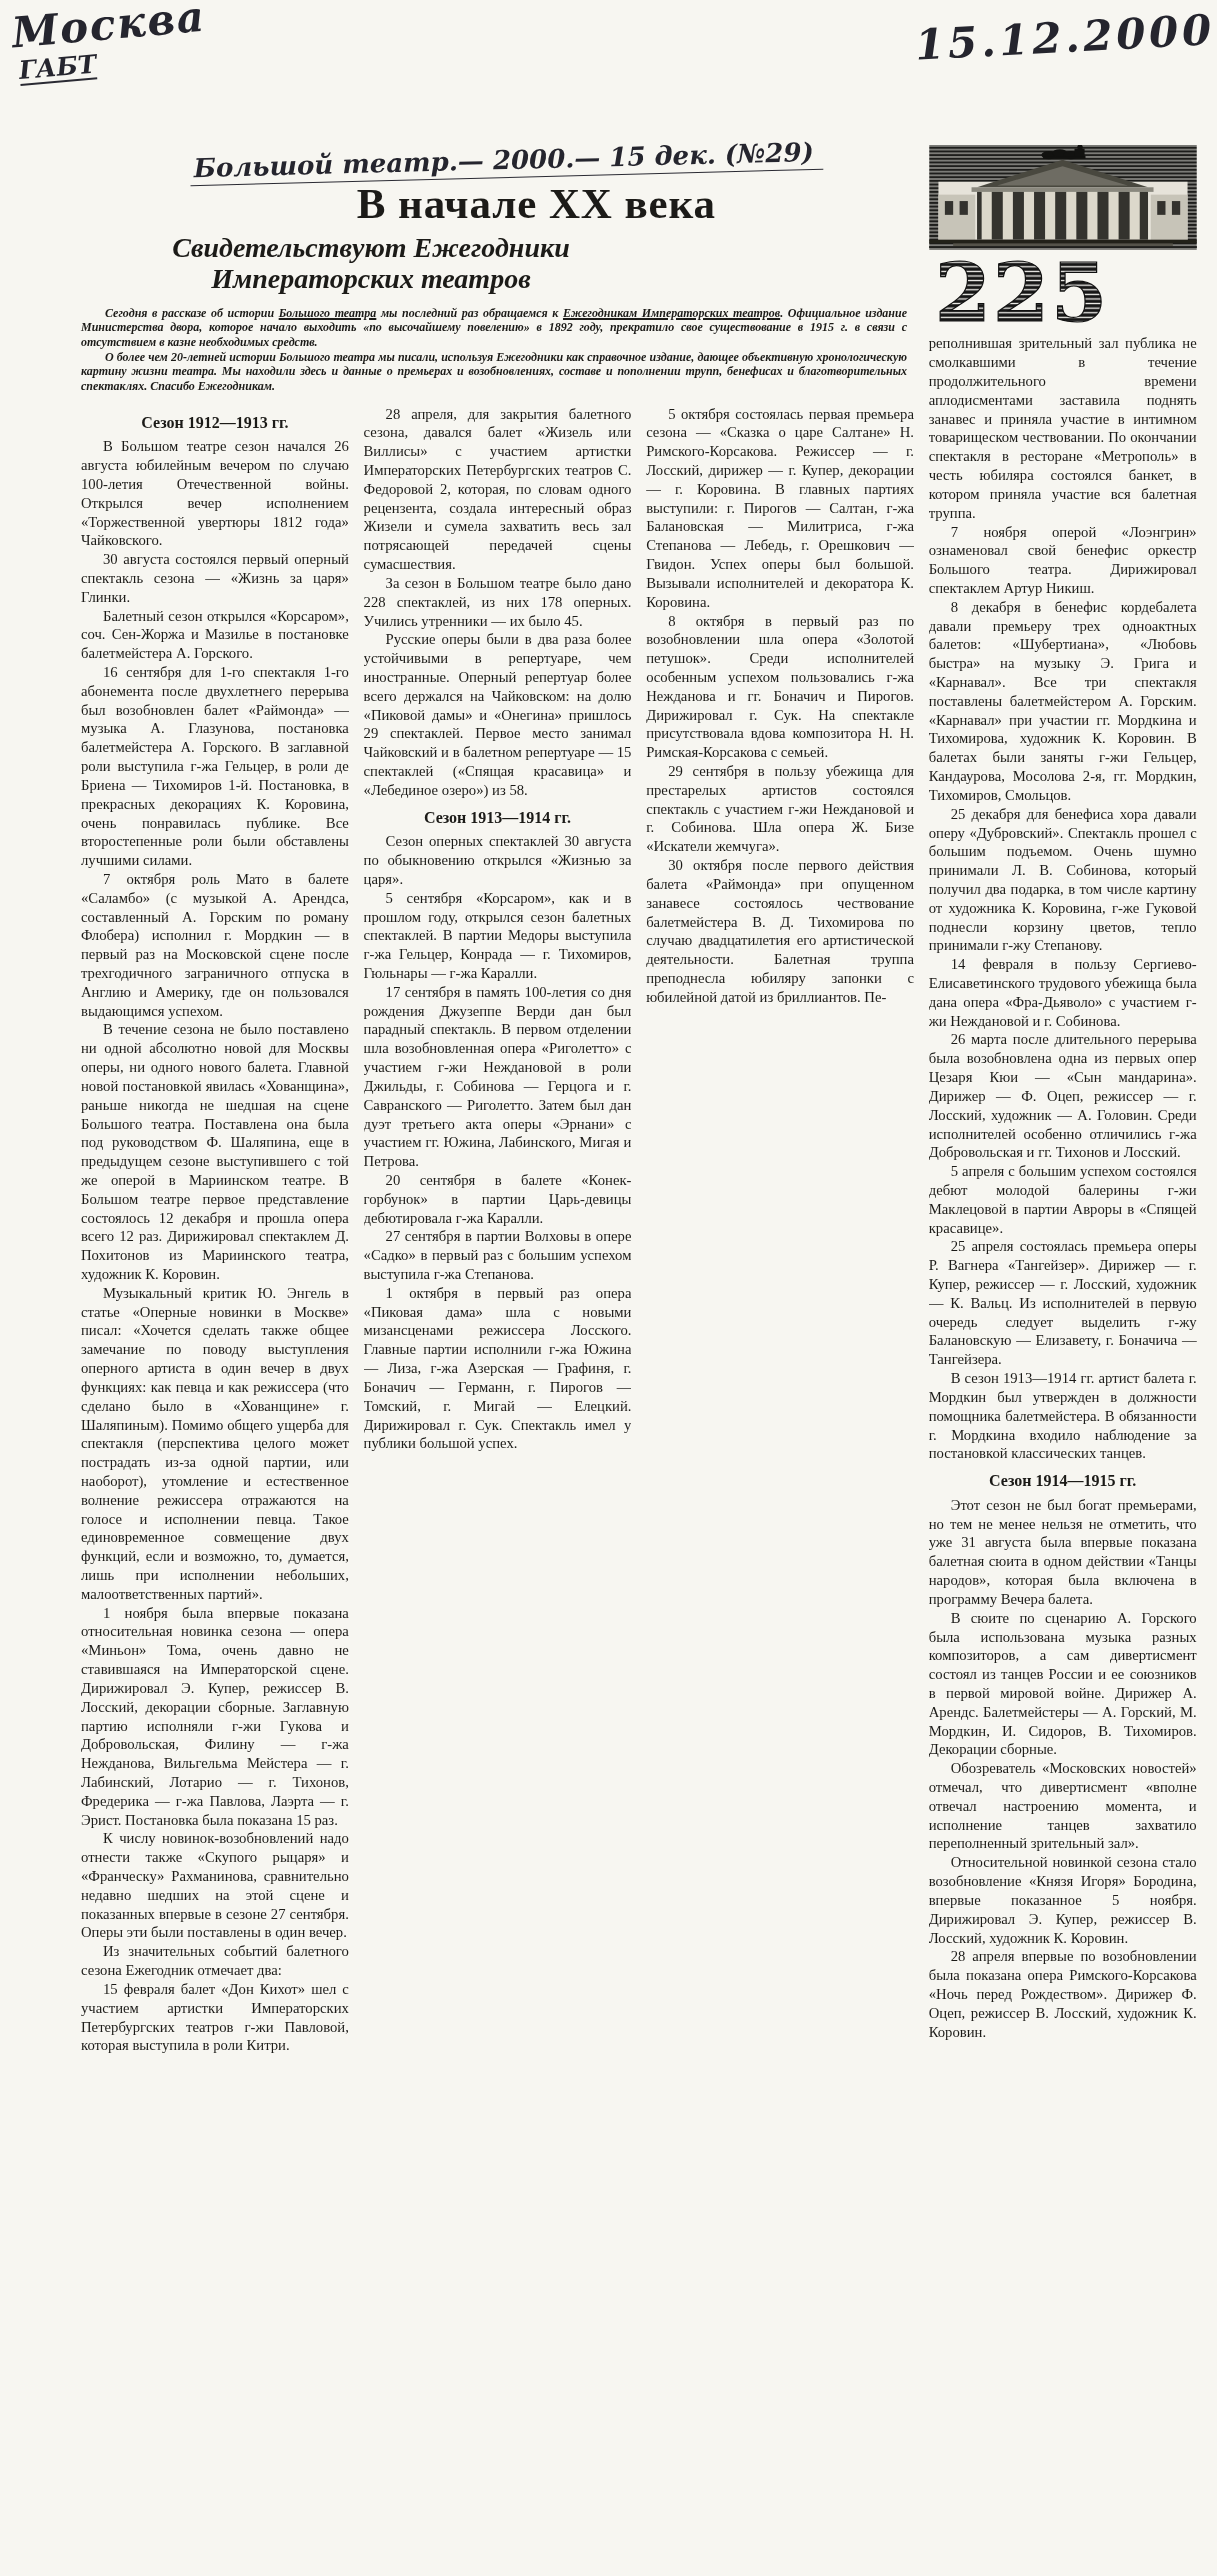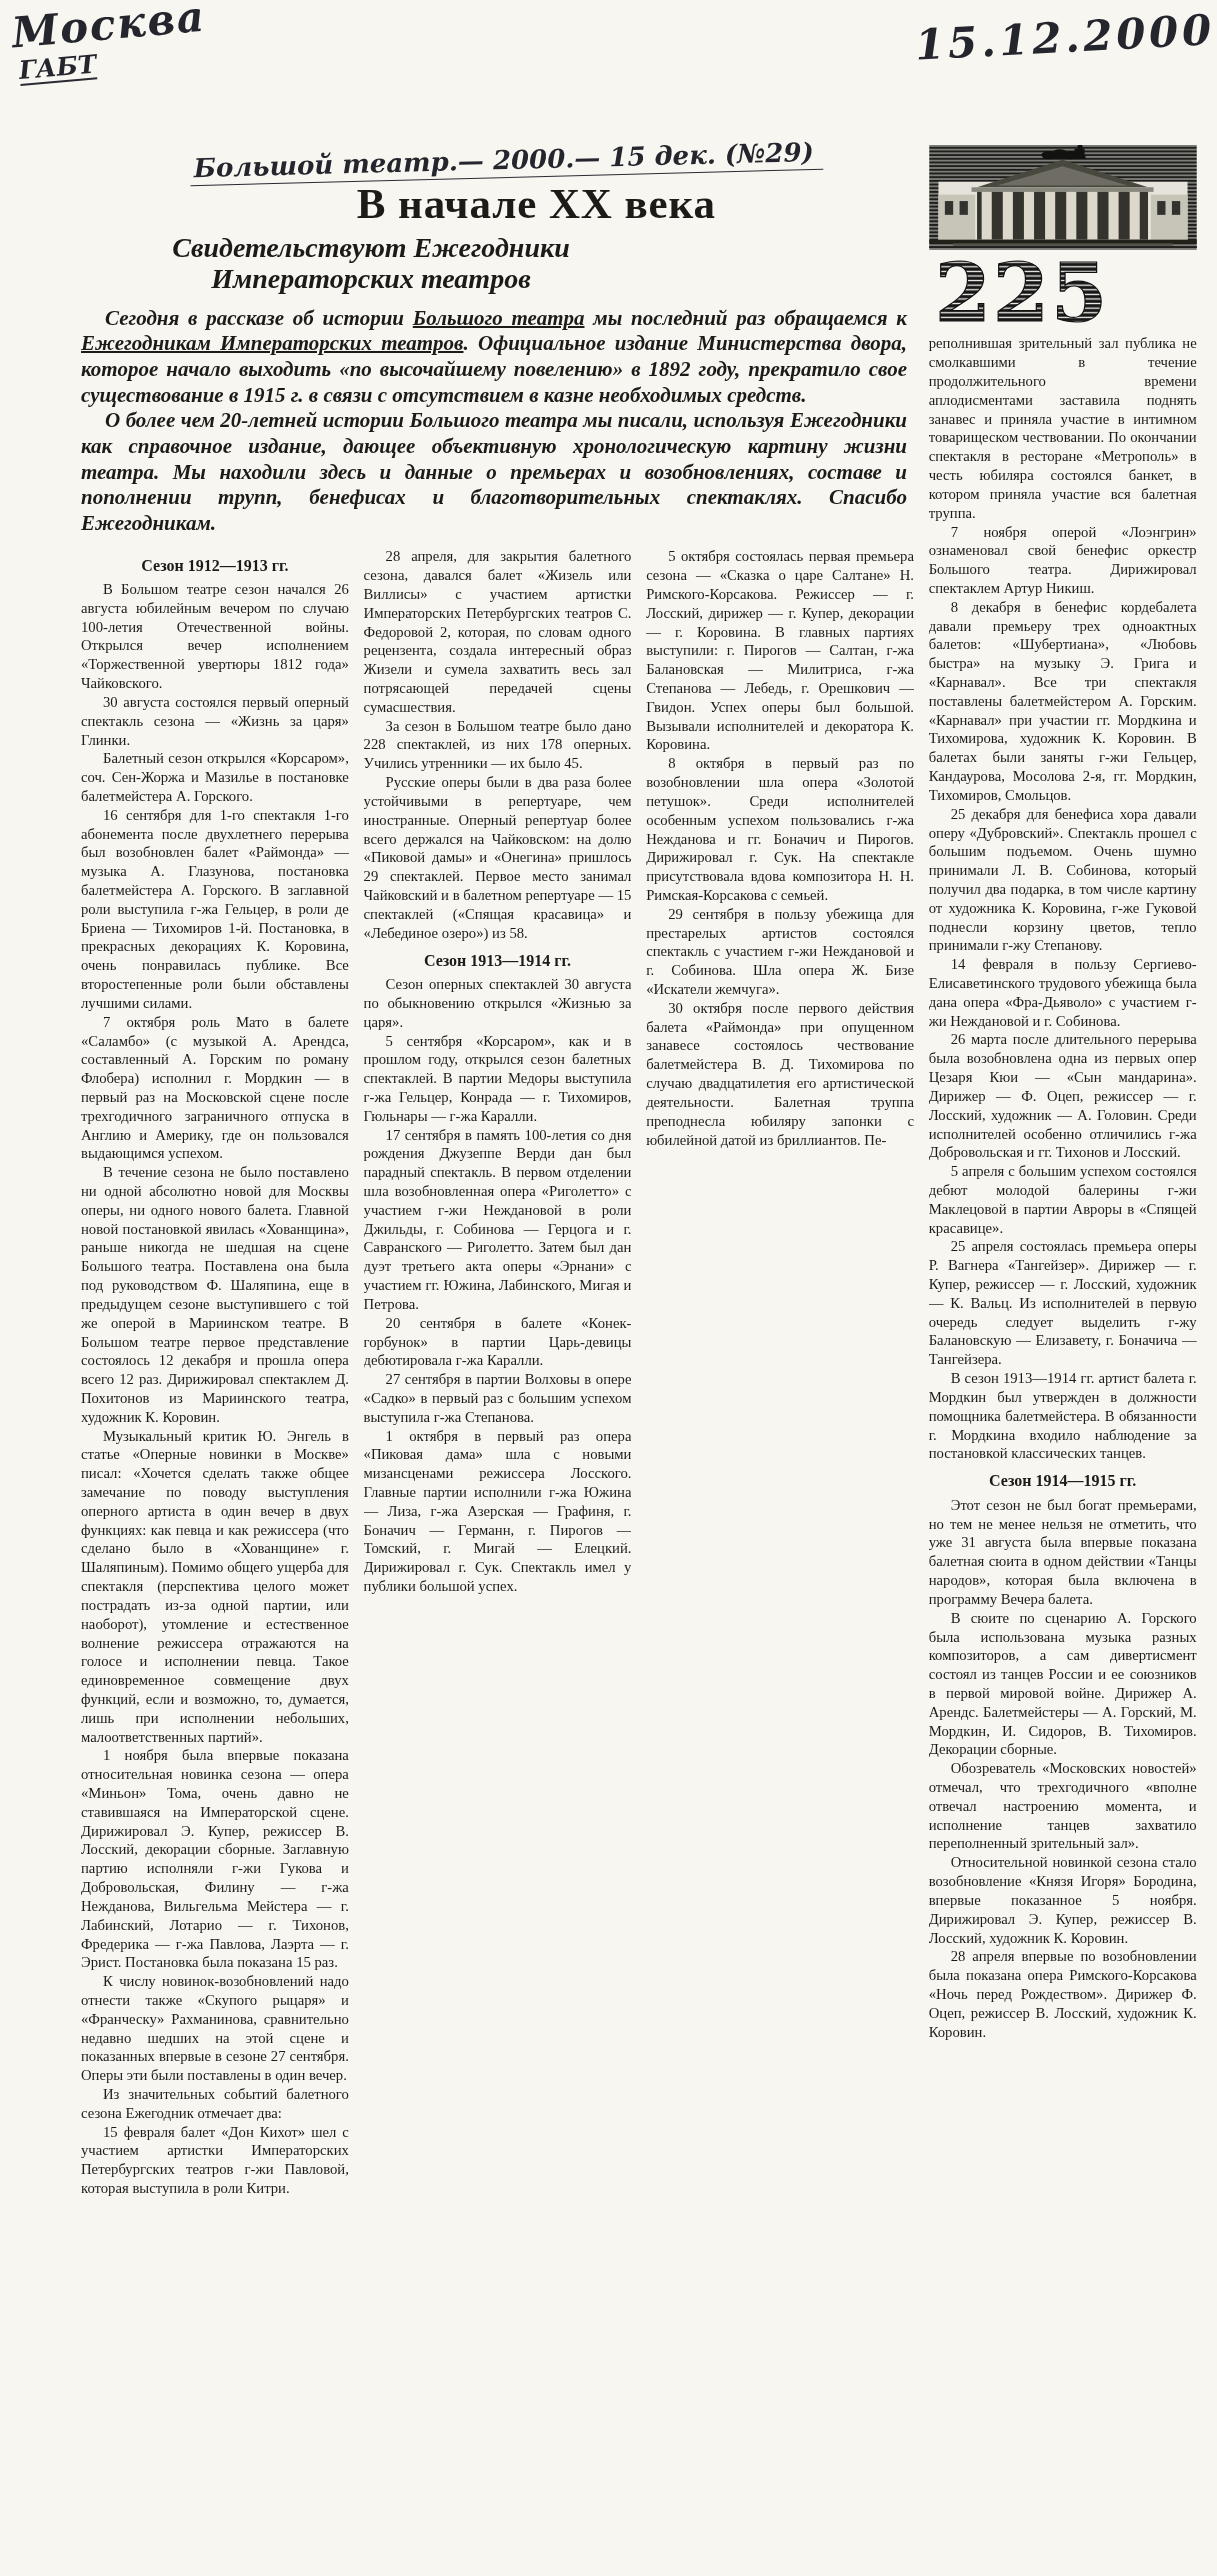--- a/index.html
+++ b/index.html
@@ -41,21 +41,21 @@
     letter-spacing:0.9px;line-height:1.05;
   }
   .subtitle{
     font-size:28px;font-weight:bold;font-style:italic;
     width:580px;text-align:center;line-height:1.12;
     margin:5.5px 0 11px 0;
   }
   
   .lead{width:826px;}
   .lead-para{
-    margin:0;font-size:21px;font-weight:bold;font-style:italic;
+    margin:0;font-size:12px;font-weight:bold;font-style:italic;
     line-height:1.22;text-align:justify;text-indent:24px;
   }
   .hand-underline{text-decoration:underline;text-decoration-thickness:1.8px;}
   
   .cols{display:flex;gap:14.7px;margin-top:11px;justify-content:space-between;}
   .col{width:268px;height:2134px;overflow:hidden;}
   .col4{height:2226px;overflow:hidden;margin-top:7.4px;}
   .body-para{
     margin:0;font-size:14.7px;line-height:1.28;
     text-align:justify;text-indent:22px;
@@ -193,21 +193,21 @@
             <p class="body-para">8 декабря в бенефис кордебалета давали премьеру трех одноактных балетов: «Шубертиана», «Любовь быстра» на музыку Э. Грига и «Карнавал». Все три спектакля поставлены балетмейстером А. Горским. «Карнавал» при участии гг. Мордкина и Тихомирова, художник К. Коровин. В балетах были заняты г-жи Гельцер, Кандаурова, Мосолова 2-я, гг. Мордкин, Тихомиров, Смольцов.</p>
             <p class="body-para">25 декабря для бенефиса хора давали оперу «Дубровский». Спектакль прошел с большим подъемом. Очень шумно принимали Л. В. Собинова, который получил два подарка, в том числе картину от художника К. Коровина, г-же Гуковой поднесли корзину цветов, тепло принимали г-жу Степанову.</p>
             <p class="body-para">14 февраля в пользу Сергиево-Елисаветинского трудового убежища была дана опера «Фра-Дьяволо» с участием г-жи Неждановой и г. Собинова.</p>
             <p class="body-para">26 марта после длительного перерыва была возобновлена одна из первых опер Цезаря Кюи — «Сын мандарина». Дирижер — Ф. Оцеп, режиссер — г. Лосский, художник — А. Головин. Среди исполнителей особенно отличились г-жа Добровольская и гг. Тихонов и Лосский.</p>
             <p class="body-para">5 апреля с большим успехом состоялся дебют молодой балерины г-жи Маклецовой в партии Авроры в «Спящей красавице».</p>
             <p class="body-para">25 апреля состоялась премьера оперы Р. Вагнера «Тангейзер». Дирижер — г. Купер, режиссер — г. Лосский, художник — К. Вальц. Из исполнителей в первую очередь следует выделить г-жу Балановскую — Елизавету, г. Боначича — Тангейзера.</p>
             <p class="body-para">В сезон 1913—1914 гг. артист балета г. Мордкин был утвержден в должности помощника балетмейстера. В обязанности г. Мордкина входило наблюдение за постановкой классических танцев.</p>
             <h3 class="season-heading">Сезон 1914—1915 гг.</h3>
             <p class="body-para">Этот сезон не был богат премьерами, но тем не менее нельзя не отметить, что уже 31 августа была впервые показана балетная сюита в одном действии «Танцы народов», которая была включена в программу Вечера балета.</p>
             <p class="body-para">В сюите по сценарию А. Горского была использована музыка разных композиторов, а сам дивертисмент состоял из танцев России и ее союзников в первой мировой войне. Дирижер А. Арендс. Балетмейстеры — А. Горский, М. Мордкин, И. Сидоров, В. Тихомиров. Декорации сборные.</p>
-            <p class="body-para">Обозреватель «Московских новостей» отмечал, что трехгодичного «вполне отвечал настроению момента, и исполнение танцев захватило переполненный зрительный зал».</p>
+            <p class="body-para">Обозреватель «Московских новостей» отмечал, что дивертисмент «вполне отвечал настроению момента, и исполнение танцев захватило переполненный зрительный зал».</p>
             <p class="body-para">Относительной новинкой сезона стало возобновление «Князя Игоря» Бородина, впервые показанное 5 ноября. Дирижировал Э. Купер, режиссер В. Лосский, художник К. Коровин.</p>
             <p class="body-para">28 апреля впервые по возобновлении была показана опера Римского-Корсакова «Ночь перед Рождеством». Дирижер Ф. Оцеп, режиссер В. Лосский, художник К. Коровин.</p>
           </div>
       </div>
 
     </div>
   </div>
 </div>
 
 

